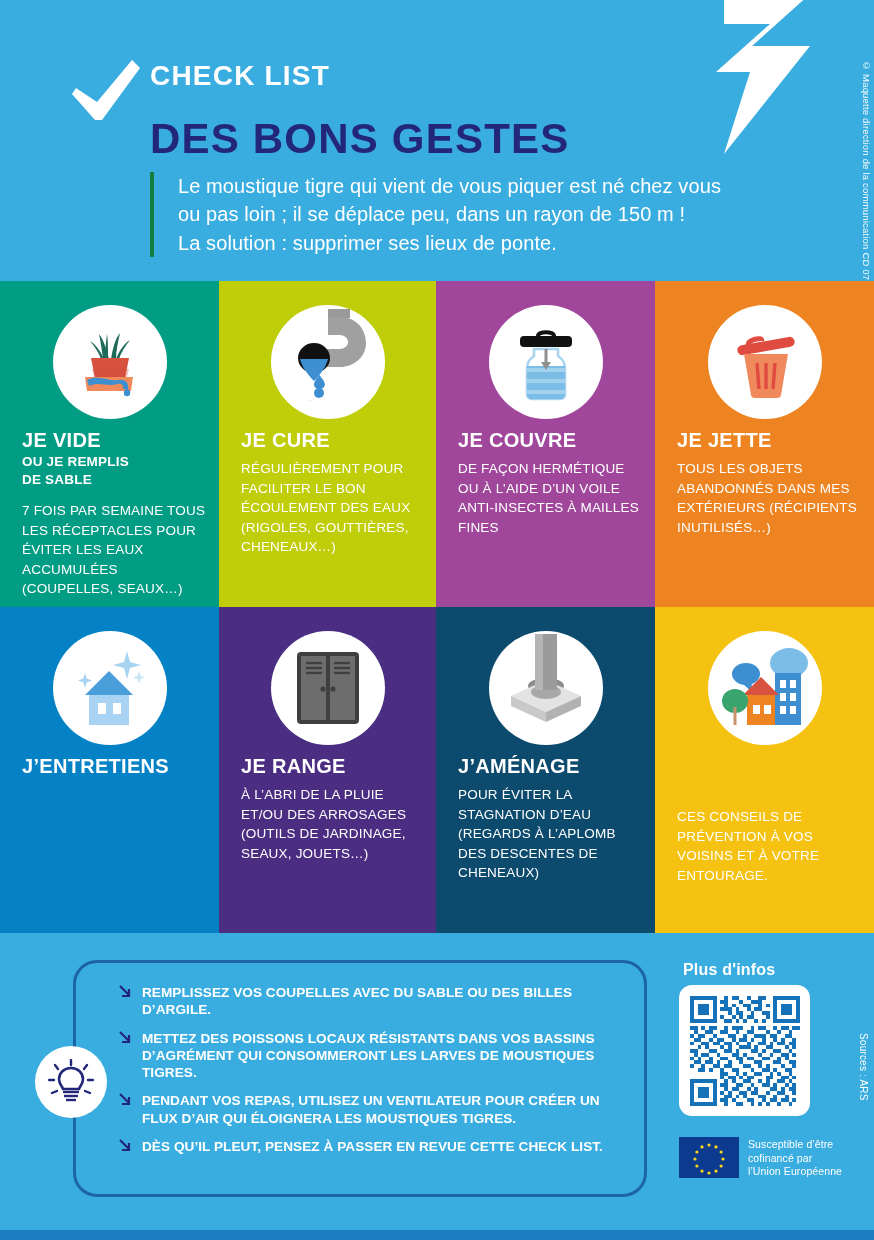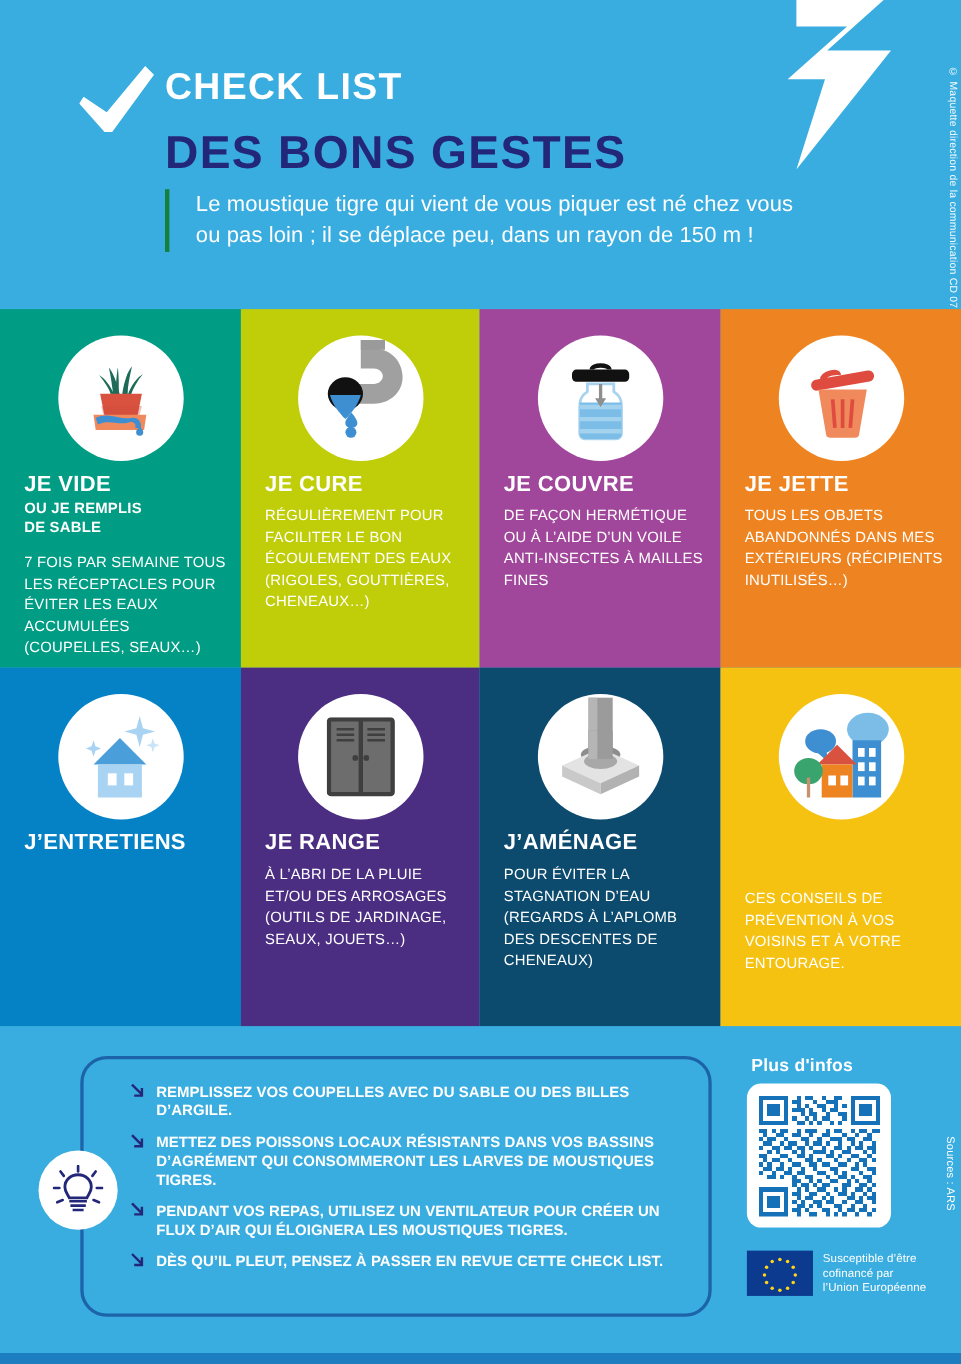--- a/index.html
+++ b/index.html
@@ -29,21 +29,21 @@
     position:absolute; right:2px; top:60px;
     writing-mode:vertical-rl;
     font-size:9.5px; color:#ffffff;
     letter-spacing:.2px;
     white-space:nowrap;
     opacity:.95;
   }
   .check-mark { position:absolute; left:72px; top:60px; width:68px; height:62px; }
   #title-check {
     position:absolute; left:150px; top:62px;
-    font-size:34px; font-weight:bold; color:#ffffff;
+    font-size:28px; font-weight:bold; color:#ffffff;
     letter-spacing:1.2px; line-height:1;
   }
   #title-sub {
     position:absolute; left:150px; top:118px;
     font-size:42px; font-weight:bold; color:#23277a;
     letter-spacing:1.2px; line-height:1;
   }
   #intro-wrap {
     position:absolute; left:150px; top:172px; width:660px;
     padding-left:24px;
@@ -163,20 +163,21 @@
     <svg class="check-mark" viewBox="0 0 68 62">
       <polygon fill="#ffffff" points="4,28 0,34 23,60 30,60 68,8 60,0 25,42"></polygon>
     </svg>
 
     <div id="title-check">CHECK LIST</div>
     <div id="title-sub">DES BONS GESTES</div>
 
     <div id="intro-wrap">
       <p>Le moustique tigre qui vient de vous piquer est né chez vous</p>
       <p>ou pas loin ; il se déplace peu, dans un rayon de 150 m !</p>
+      <p>La solution : supprimer ses lieux de ponte.</p>
     </div>
 
     <div class="copyright-vert">© Maquette direction de la communication CD 07</div>
   </div>
 
   <div id="grid">
 
     <div class="card" style="background:#009c83">
       <div class="circle">
         <svg width="74" height="74" viewBox="0 0 74 74">

